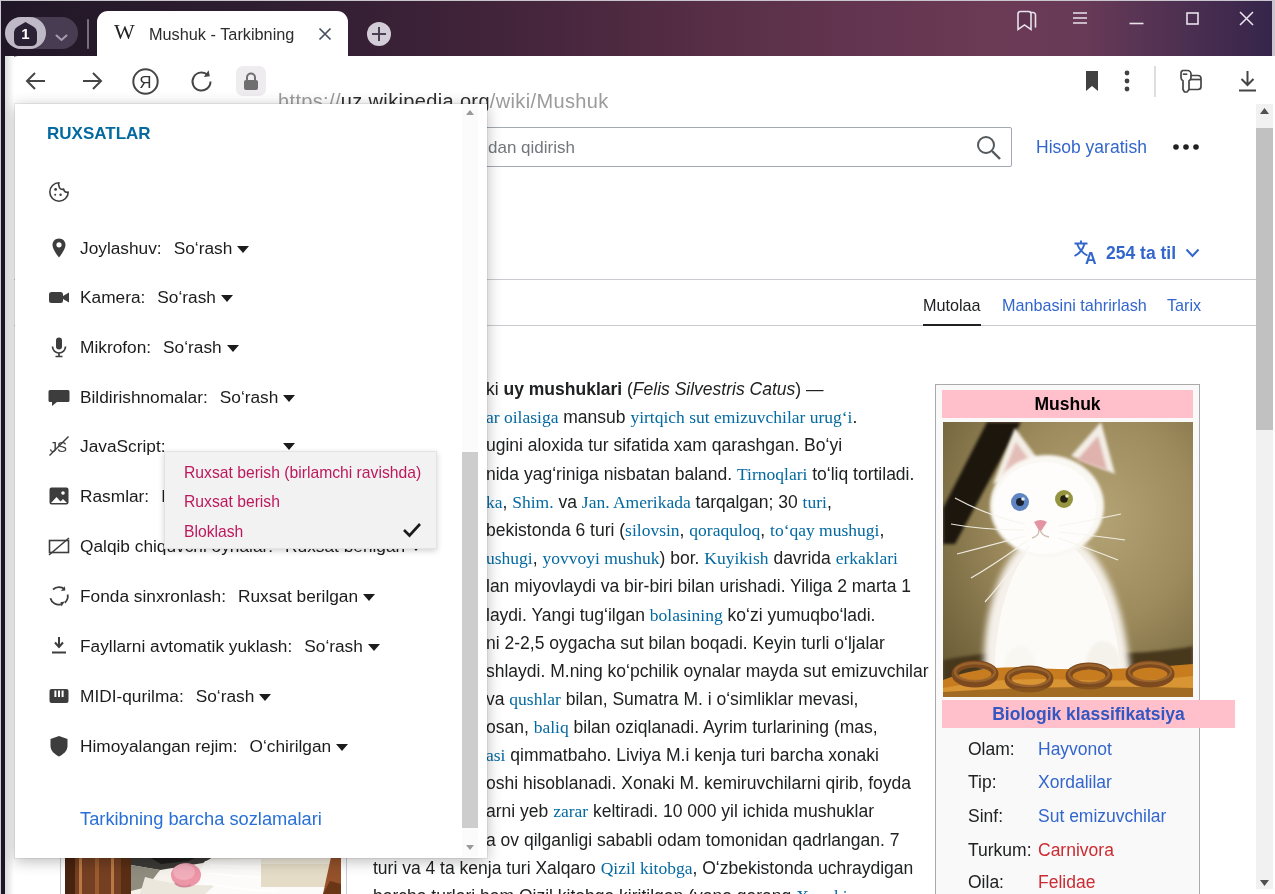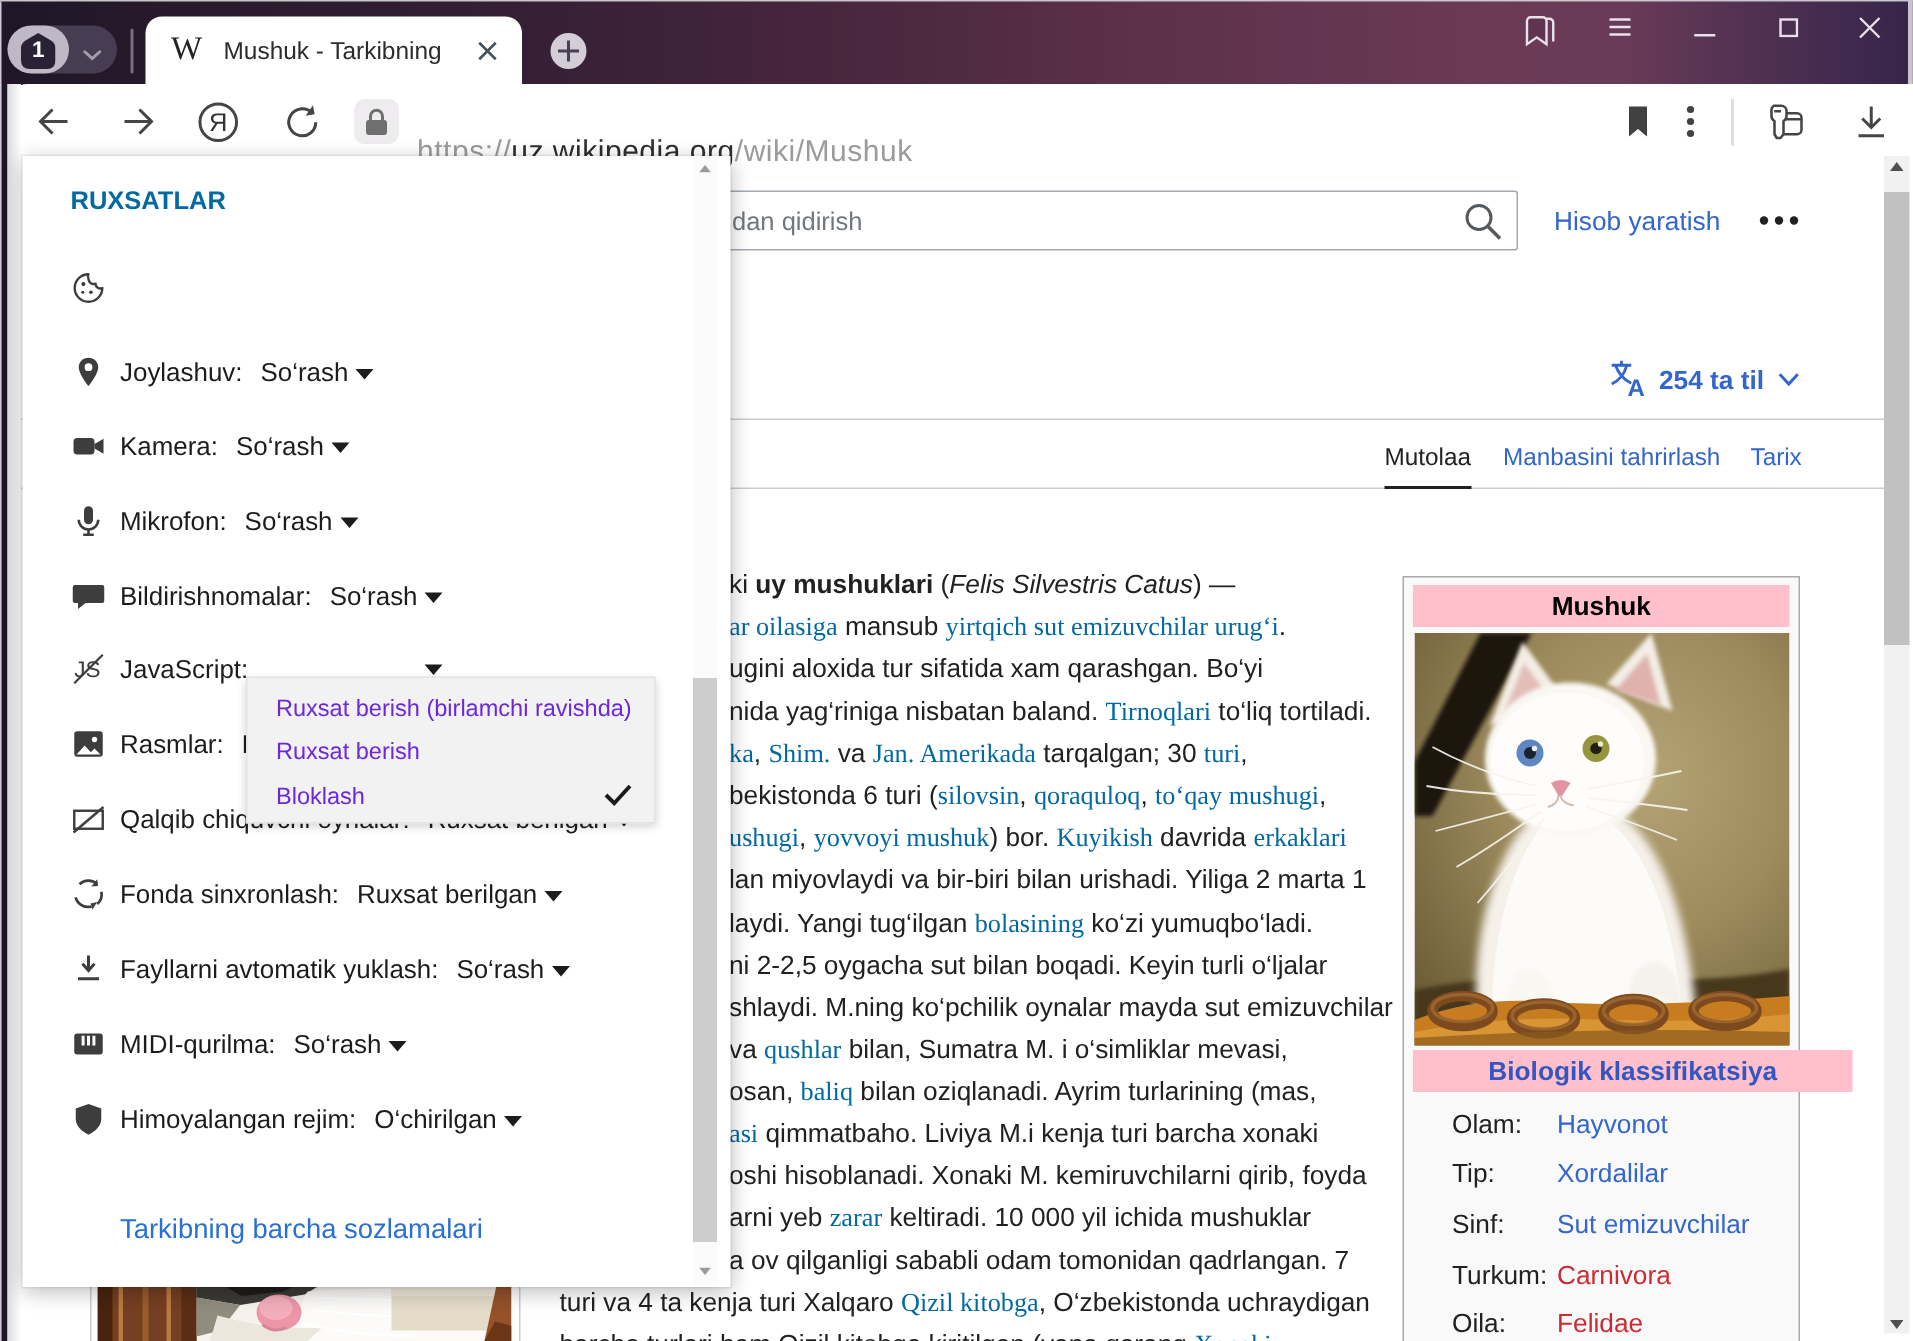--- a/index.html
+++ b/index.html
@@ -68,21 +68,21 @@
   .prow .ic { width:24px; height:24px; margin-right:9px; flex:none; }
   .prow .val { margin-left:12px; }
   .caret { display:inline-block; width:0; height:0; border-left:6px solid transparent; border-right:6px solid transparent; border-top:7px solid #1c1c1c; margin-left:5px; position:relative; top:1px; }
   .bluelink { color:#2970d6; }
   
   #psb { left:462px; top:105px; width:16px; height:752px; background:#fbfbfb; }
   #psb-thumb { left:462px; top:452px; width:16px; height:376px; background:#cdcdcd; }
   
   #dropdown { left:164px; top:451px; width:273px; height:98px; background:#f2f2f2;
     box-shadow:0 2px 6px rgba(0,0,0,.18); border:1px solid #e3e3e3; }
-  .ditem { position:absolute; left:19px; font-size:15.7px; color:#6d28d9; white-space:nowrap; }
+  .ditem { position:absolute; left:19px; font-size:15.7px; color:#be185d; white-space:nowrap; }
 </style>
 </head>
 <body>
 
 <div class="abs" id="titlebar"></div>
 <div class="abs" id="tl-corner"></div>
 <div class="abs" id="toolbar"></div>
 <div class="abs" id="grouppill"></div>
 <div class="abs" id="grouppill-l"></div>
 <div class="abs" id="shield">

